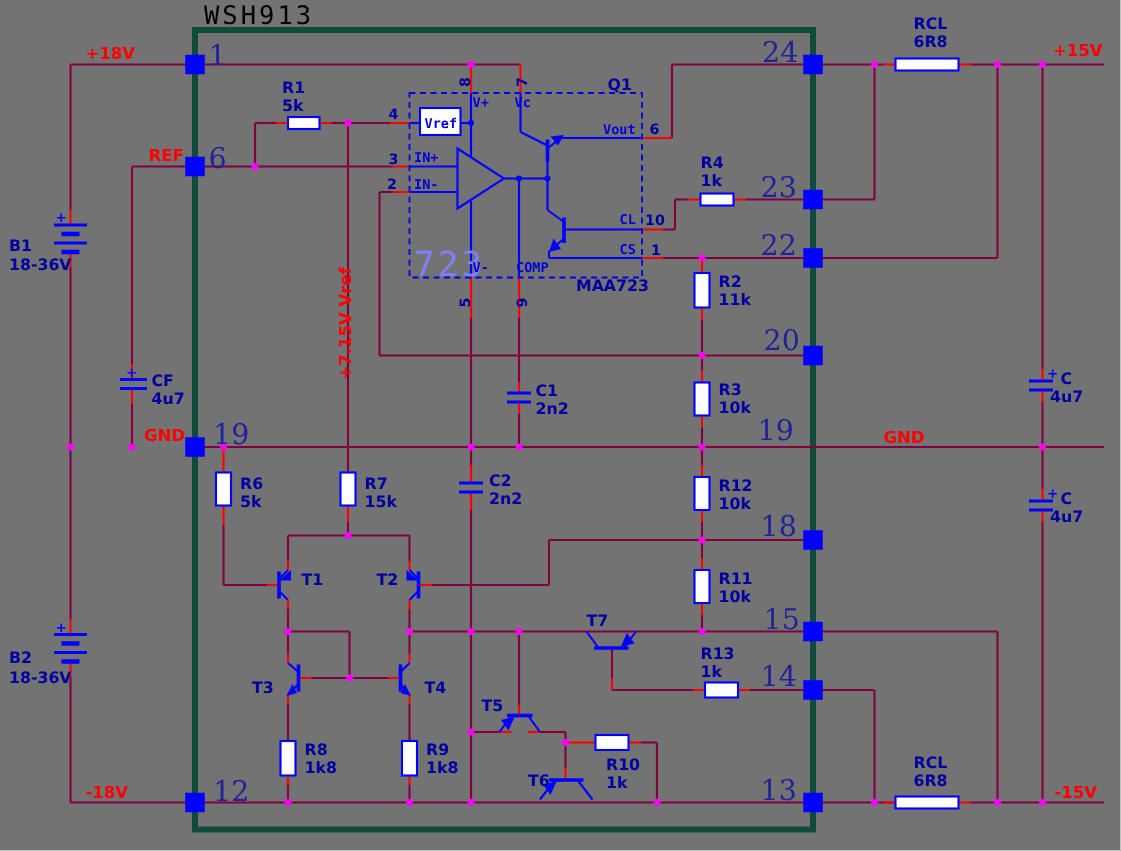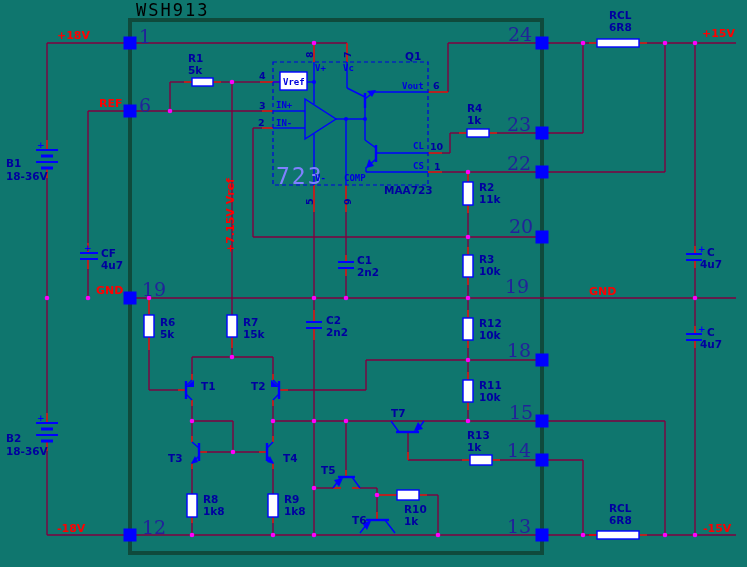--- a/index.html
+++ b/index.html
@@ -1,16 +1,16 @@
 <!DOCTYPE html>
 <html><head>
 <meta charset="utf-8">
 <style>
   html,body{margin:0;padding:0;background:#fff;}
-  #stage{position:relative;width:747px;height:567px;background:#0f766e;overflow:hidden;
+  #stage{position:relative;width:747px;height:567px;background:#737373;overflow:hidden;
          font-family:"DejaVu Sans",sans-serif;}
   svg text{user-select:none;}
   .netlbl{font-family:"DejaVu Sans",sans-serif;font-size:11px;font-weight:bold;fill:#ff0000;}
   .complbl{font-family:"DejaVu Sans",sans-serif;font-size:10.5px;font-weight:bold;fill:#0000a0;}
   .pinnum{font-family:"DejaVu Serif",serif;font-size:19px;font-weight:normal;fill:#22229a;}
   .iclbl{font-family:"DejaVu Sans Mono",monospace;font-size:9px;font-weight:bold;fill:#0000dd;}
   .padnum{font-family:"DejaVu Sans",sans-serif;font-size:9.5px;font-weight:bold;fill:#0000a0;}
   .bigic{font-family:"DejaVu Sans Mono",monospace;font-size:23px;font-weight:normal;fill:#8080ff;letter-spacing:2px;}
   .title{font-family:"DejaVu Sans Mono",monospace;font-size:17px;font-weight:normal;fill:#000000;letter-spacing:2px;}
   .plus{font-family:"DejaVu Sans",sans-serif;font-size:9px;font-weight:bold;fill:#0000ff;}

